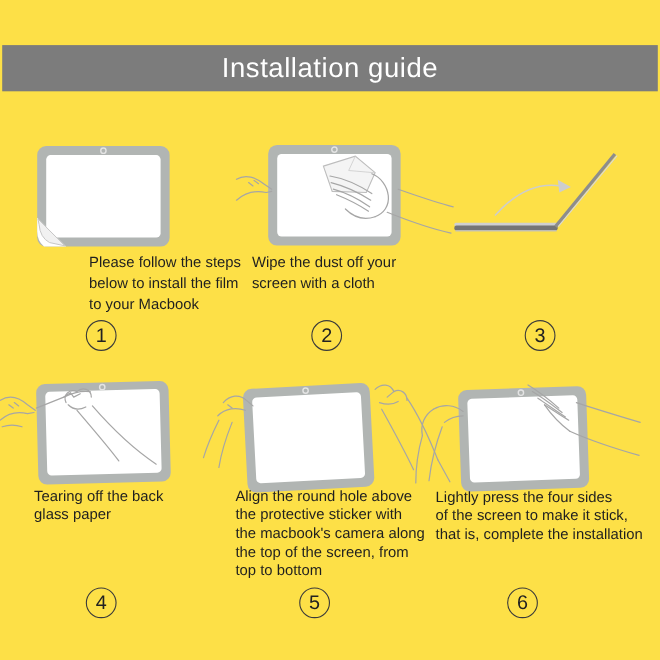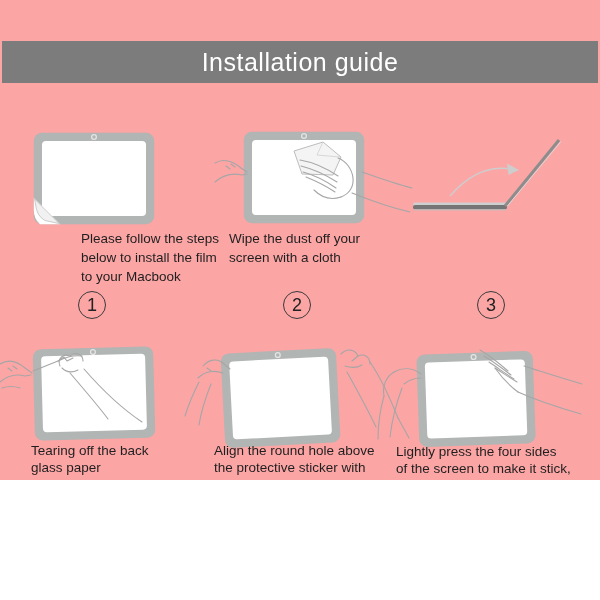--- a/index.html
+++ b/index.html
@@ -5,21 +5,21 @@
   :root{
     --header-bg:#7c7c7c;
     --header-text:#ffffff;
     --screen:#b1b5b3;
     --line:#a6a6a6;
     --caption:#1f1f1f;
     --circle:#3a3a3a;
   }
   html,body{margin:0;padding:0;background:#fff;}
   body{font-family:"Liberation Sans","DejaVu Sans",sans-serif;}
-  #canvas{position:relative;width:600px;height:480px;background:#fca5a5;overflow:hidden;}
+  #canvas{position:relative;width:600px;height:600px;background:#fde047;overflow:hidden;}
 
   .header{
     position:absolute;left:2px;right:2px;top:41px;height:42px;
     background:var(--header-bg);
     display:flex;align-items:center;justify-content:center;
   }
   .header-title{
     color:var(--header-text);
     font-size:25px;letter-spacing:0.5px;font-weight:400;
   }

